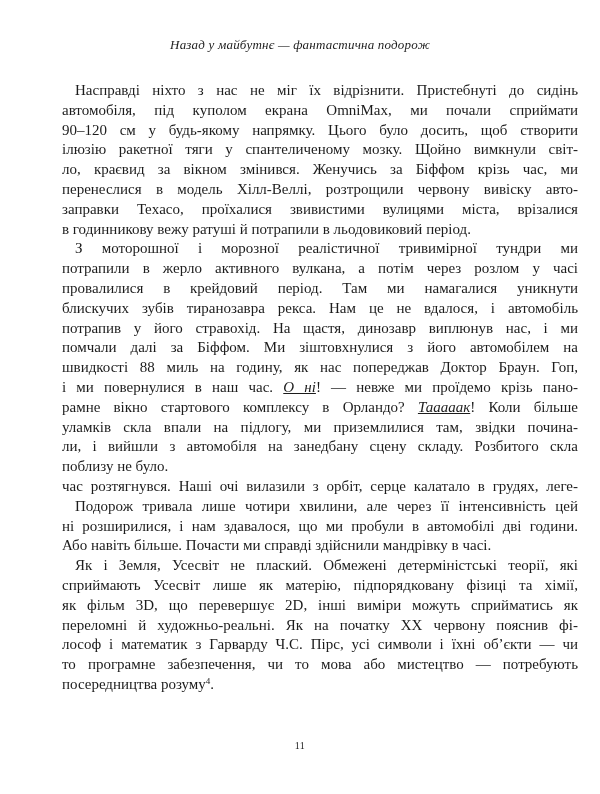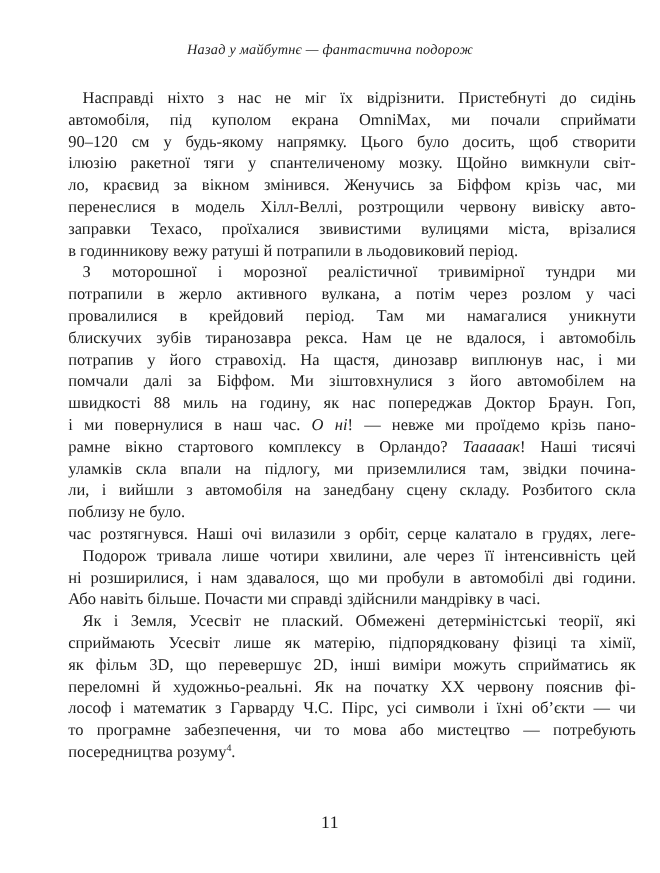--- a/index.html
+++ b/index.html
@@ -31,33 +31,33 @@
     line-height: 19.8px;
     margin-left: 20px;
   }
   .para { margin: 0; }
   .line {
     text-align: justify;
     text-align-last: justify;
   }
   .line.first { text-indent: 13px; }
   .line.last { text-align-last: left; }
-  .it { font-style: italic; }
+  .it { font-style: italic; text-decoration: underline; }
   .line sup {
     font-size: 9px;
     line-height: 0;
     vertical-align: 5px;
   }
   .page-num {
     position: absolute;
     top: 740px;
     left: 0;
     width: 100%;
     text-align: center;
-    font-size: 16px;
+    font-size: 10px;
     letter-spacing: 0.5px;
   }
 </style>
 </head>
 <body>
 
 <div class="page">
   <div class="running-head">Назад у майбутнє — фантастична подорож</div>
 
   <div class="body-text">
@@ -73,21 +73,21 @@
       </div>
       <div class="para">
         <div class="line first"><span>З моторошної і морозної реалістичної тривимірної тундри ми</span></div>
         <div class="line"><span>потрапили в жерло активного вулкана, а потім через розлом у часі</span></div>
         <div class="line"><span>провалилися в крейдовий період. Там ми намагалися уникнути</span></div>
         <div class="line"><span>блискучих зубів тиранозавра рекса. Нам це не вдалося, і автомобіль</span></div>
         <div class="line"><span>потрапив у його стравохід. На щастя, динозавр виплюнув нас, і ми</span></div>
         <div class="line"><span>помчали далі за Біффом. Ми зіштовхнулися з його автомобілем на</span></div>
         <div class="line"><span>швидкості 88 миль на годину, як нас попереджав Доктор Браун. Гоп,</span></div>
         <div class="line"><span>і ми повернулися в наш час. </span><span class="it">О ні</span><span>! — невже ми проїдемо крізь пано-</span></div>
-        <div class="line"><span>рамне вікно стартового комплексу в Орландо? </span><span class="it">Тааааак</span><span>! Наші тисячі</span></div>
+        <div class="line"><span>рамне вікно стартового комплексу в Орландо? </span><span class="it">Тааааак</span><span>! Коли більше</span></div>
         <div class="line"><span>уламків скла впали на підлогу, ми приземлилися там, звідки почина-</span></div>
         <div class="line"><span>ли, і вийшли з автомобіля на занедбану сцену складу. Розбитого скла</span></div>
         <div class="line last"><span>поблизу не було.</span></div>
       </div>
       <div class="para">
         <div class="line"><span>час розтягнувся. Наші очі вилазили з орбіт, серце калатало в грудях, леге-</span></div>
         <div class="line first"><span>Подорож тривала лише чотири хвилини, але через її інтенсивність цей</span></div>
         <div class="line"><span>ні розширилися, і нам здавалося, що ми пробули в автомобілі дві години.</span></div>
         <div class="line last"><span>Або навіть більше. Почасти ми справді здійснили мандрівку в часі.</span></div>
       </div>

